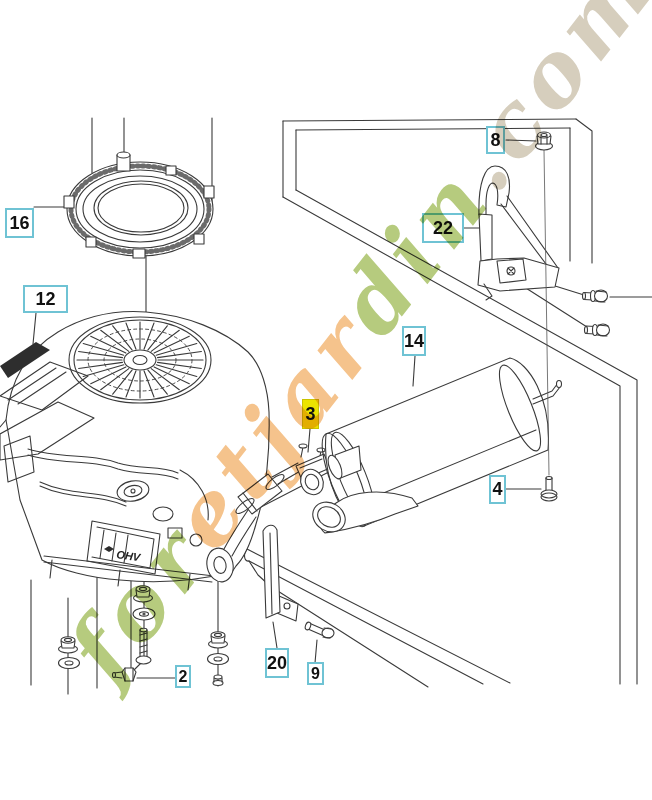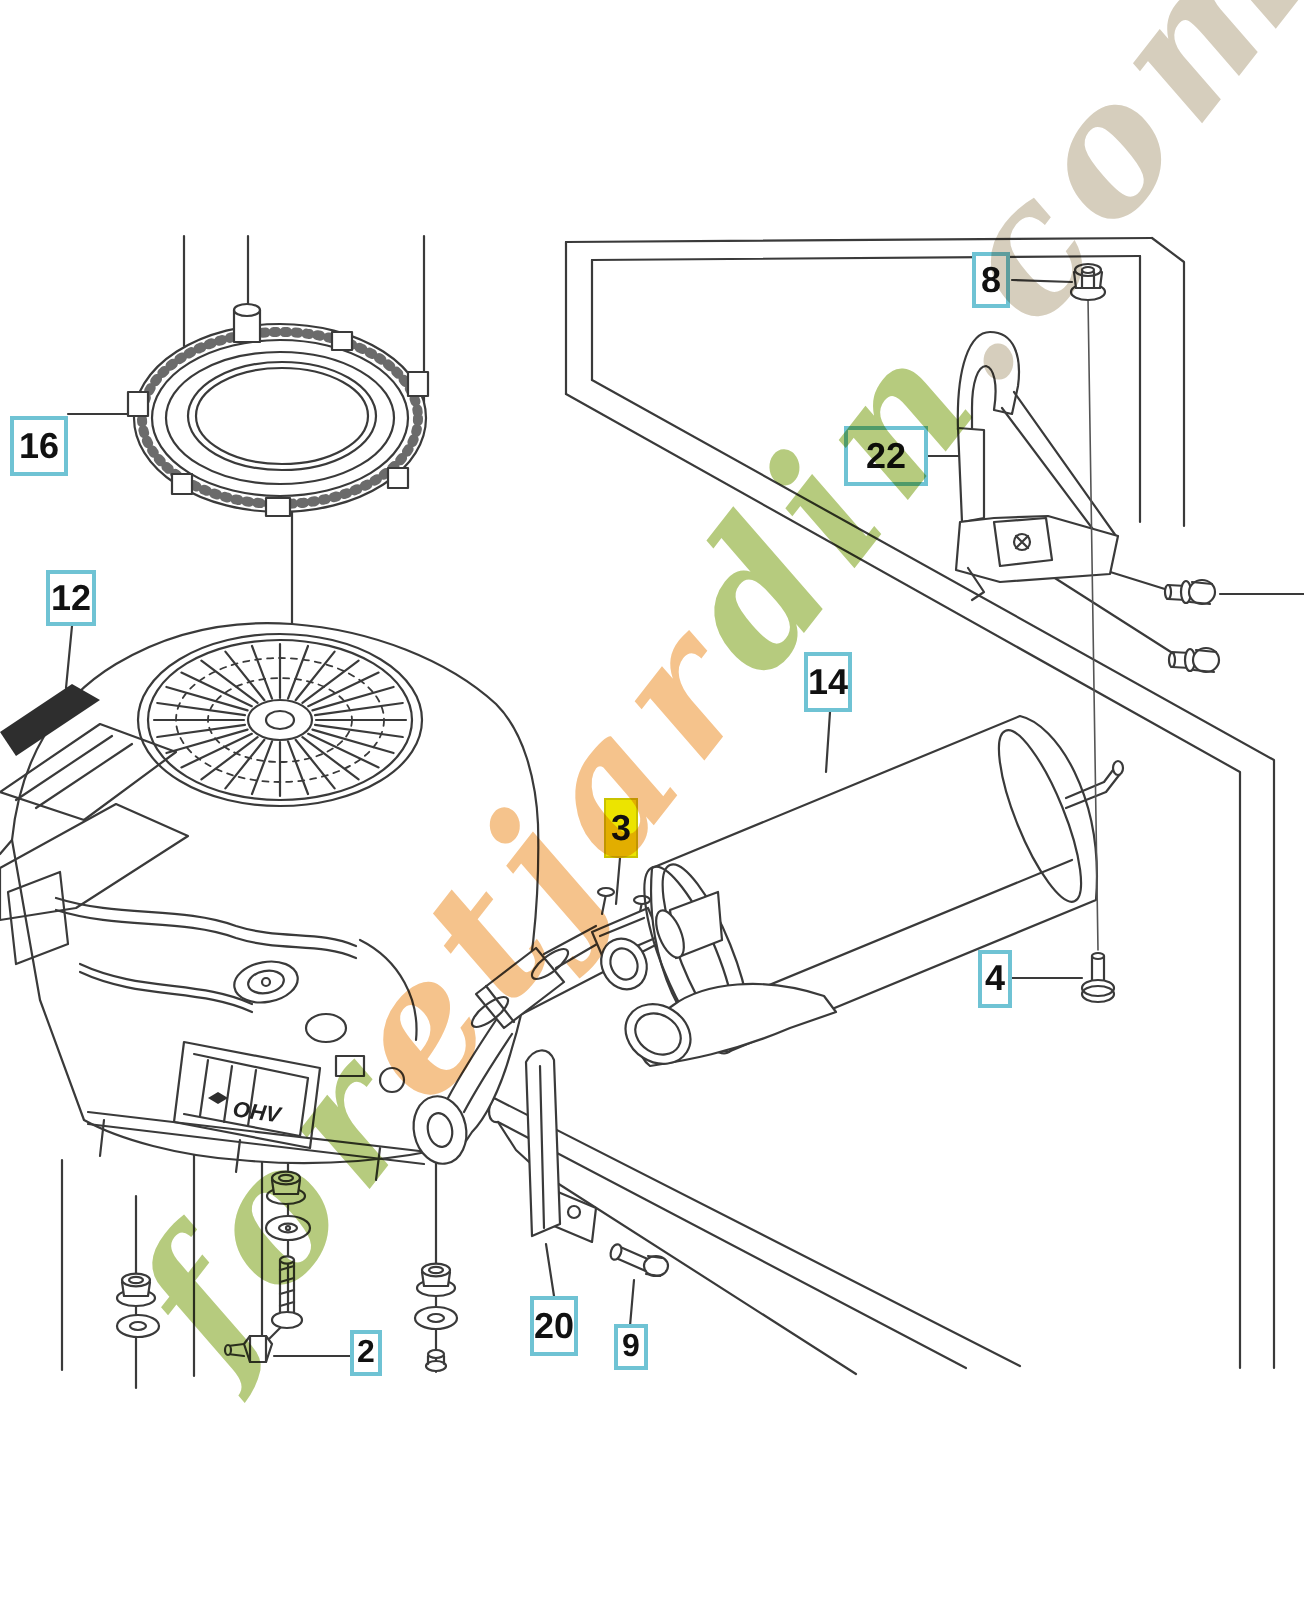--- a/index.html
+++ b/index.html
@@ -302,21 +302,21 @@
       <ellipse cx="218" cy="659" rx="10.5" ry="5.5" class="wf"></ellipse>
       <ellipse cx="218" cy="659" rx="4" ry="2"></ellipse>
       <ellipse cx="218" cy="683" rx="5" ry="2.5" class="wf"></ellipse>
       <path d="M214,678 L214,682 M222,678 L222,682"></path>
       <ellipse cx="218" cy="677" rx="4" ry="2" class="wf"></ellipse>
     </g>
   </svg>
 
   <div id="labels">
       <div class="callout" style="left: 5px; top: 192px; width: 29px; height: 30px; font-size: 18px; margin-top: 16px;">16</div>
-      <div class="callout" style="left: 23px; top: 285px; width: 25px; height: 28px; font-size: 18px;">12</div>
+      <div class="callout" style="left: 23px; top: 285px; width: 45px; height: 28px; font-size: 18px;">12</div>
       <div class="callout" style="left: 486px; top: 126px; width: 19px; height: 28px; font-size: 18px;">8</div>
       <div class="callout" style="left: 422px; top: 213px; width: 42px; height: 30px; font-size: 18px;">22</div>
       <div class="callout" style="left: 402px; top: 326px; width: 24px; height: 30px; font-size: 18px;">14</div>
       <div class="callout hl" style="left: 302px; top: 399px; width: 17px; height: 30px; font-size: 18px;">3</div>
       <div class="callout" style="left: 489px; top: 475px; width: 17px; height: 29px; font-size: 18px;">4</div>
       <div class="callout" style="left: 265px; top: 648px; width: 24px; height: 30px; font-size: 18px;">20</div>
       <div class="callout" style="left: 307px; top: 662px; width: 17px; height: 23px; font-size: 16px;">9</div>
       <div class="callout" style="left: 175px; top: 665px; width: 16px; height: 23px; font-size: 16px;">2</div>
     </div>
 

